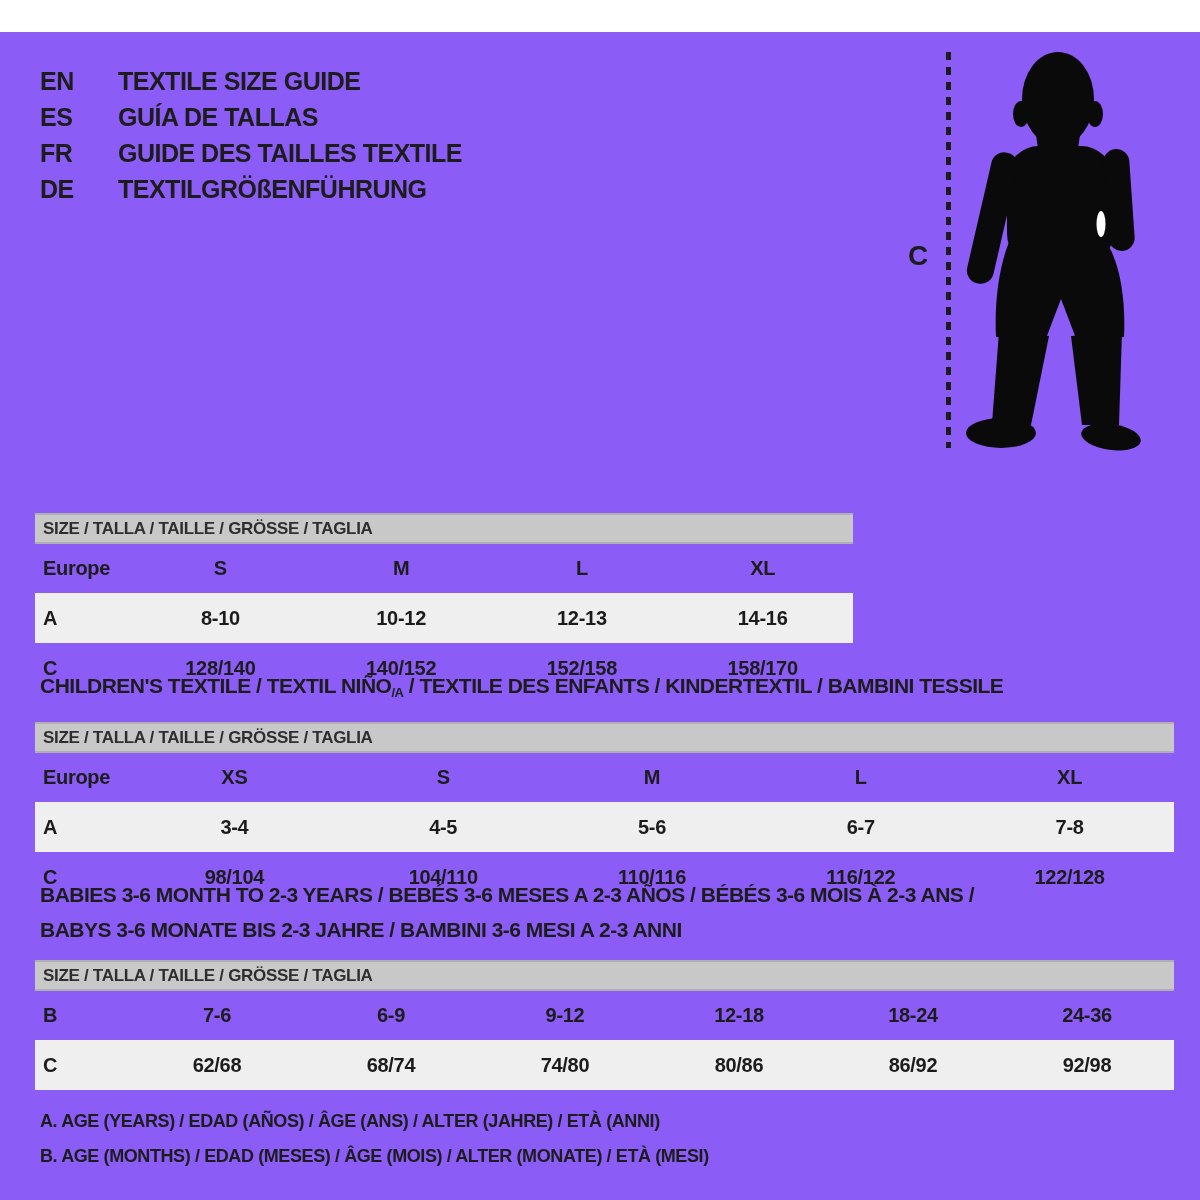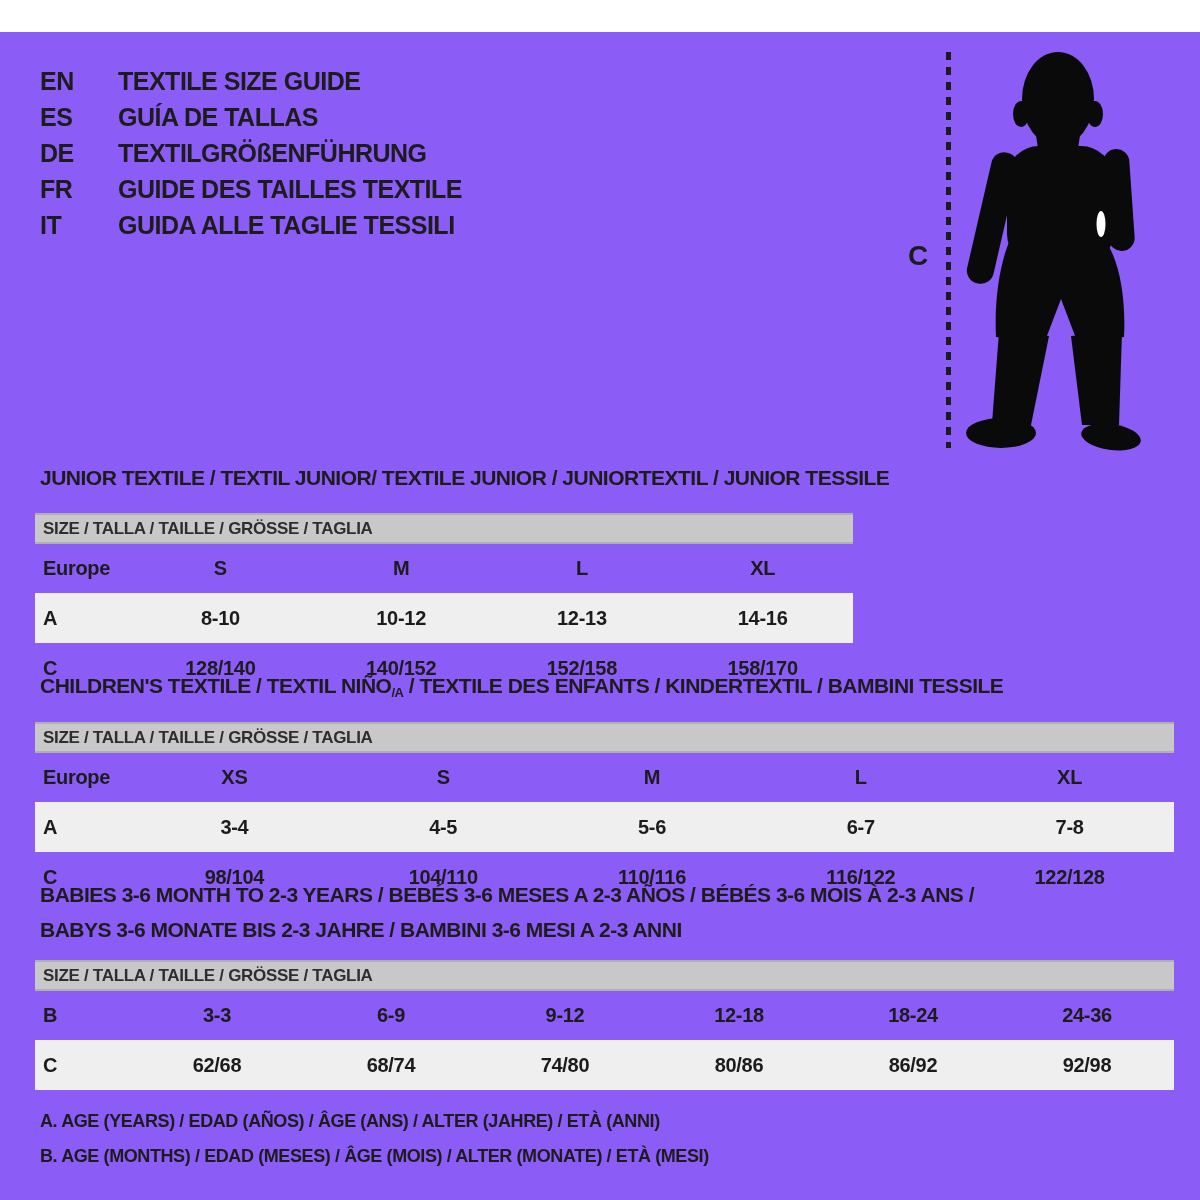--- a/index.html
+++ b/index.html
@@ -66,30 +66,26 @@
   <div class="lang-block">
     <div class="lang-row">
       <span class="lang-code">EN</span>
       <span class="lang-title">TEXTILE SIZE GUIDE</span>
     </div>
     <div class="lang-row">
       <span class="lang-code">ES</span>
       <span class="lang-title">GUÍA DE TALLAS</span>
     </div>
     <div class="lang-row">
+      <span class="lang-code">FR</span>
+      <span class="lang-title">GUIDE DES TAILLES TEXTILE</span>
+    </div>
+    <div class="lang-row">
       <span class="lang-code">DE</span>
       <span class="lang-title">TEXTILGRÖßENFÜHRUNG</span>
-    </div>
-    <div class="lang-row">
-      <span class="lang-code">FR</span>
-      <span class="lang-title">GUIDE DES TAILLES TEXTILE</span>
-    </div>
-    <div class="lang-row">
-      <span class="lang-code">IT</span>
-      <span class="lang-title">GUIDA ALLE TAGLIE TESSILI</span>
     </div>
   </div>
 
   <div class="measure-line"></div>
   <div class="measure-label">C</div>
   <svg class="silhouette" viewBox="0 0 178 402" aria-hidden="true">
     <g fill="currentColor">
       <ellipse cx="93" cy="49" rx="36" ry="47"></ellipse>
       <ellipse cx="56" cy="64" rx="8" ry="13"></ellipse>
       <ellipse cx="130" cy="64" rx="8" ry="13"></ellipse>
@@ -99,21 +95,20 @@
       <rect x="141" y="99" width="26" height="102" rx="13" transform="rotate(-4 154 150)"></rect>
       <path d="M 45,190 L 140,190 C 154,210 161,246 159,287 L 112,291 L 96,249 L 80,291 L 31,287 C 29,246 36,210 45,190 Z"></path>
       <path d="M 34,282 L 84,286 L 66,375 L 27,373 Z"></path>
       <path d="M 106,286 L 157,282 L 154,375 L 117,375 Z"></path>
       <ellipse cx="36" cy="383" rx="35" ry="15"></ellipse>
       <ellipse cx="146" cy="387" rx="30" ry="13" transform="rotate(8 146 387)"></ellipse>
     </g>
     <ellipse cx="136" cy="174" rx="4.5" ry="13" fill="#ffffff"></ellipse>
   </svg>
 
-  <h2 class="sec-title title-junior">JUNIOR TEXTILE / TEXTIL JUNIOR/ TEXTILE JUNIOR / JUNIORTEXTIL / JUNIOR TESSILE</h2>
   <table class="size-table table-junior">
       <colgroup>
         <col style="width: 95px;">
         <col>
         <col>
         <col>
         <col>
       </colgroup>
       <tbody>
         <tr>
@@ -199,21 +194,21 @@
         <col>
         <col>
         <col>
       </colgroup>
       <tbody>
         <tr>
           <td colspan="7" class="bar">SIZE / TALLA / TAILLE / GRÖSSE / TAGLIA</td>
         </tr>
         <tr>
           <td class="lbl">B</td>
-          <td>3-3</td>
+          <td>7-6</td>
           <td>6-9</td>
           <td>9-12</td>
           <td>12-18</td>
           <td>18-24</td>
           <td>24-36</td>
         </tr>
         <tr class="shaded">
           <td class="lbl">C</td>
           <td>62/68</td>
           <td>68/74</td>

